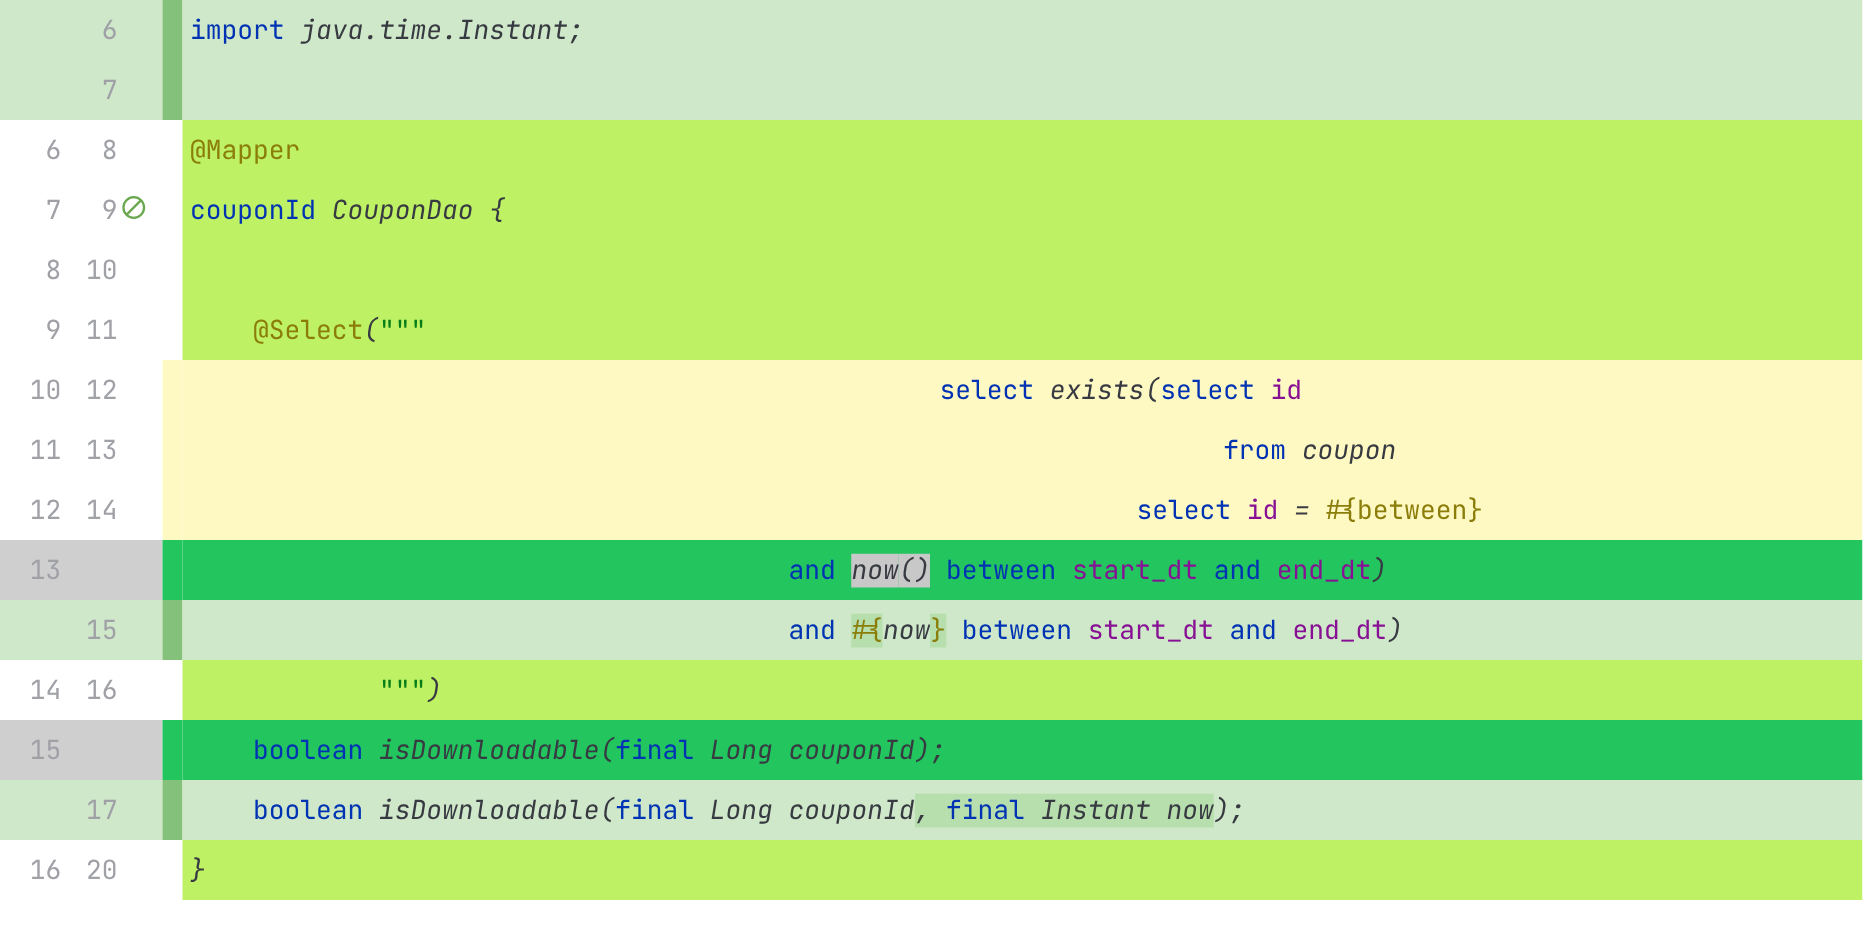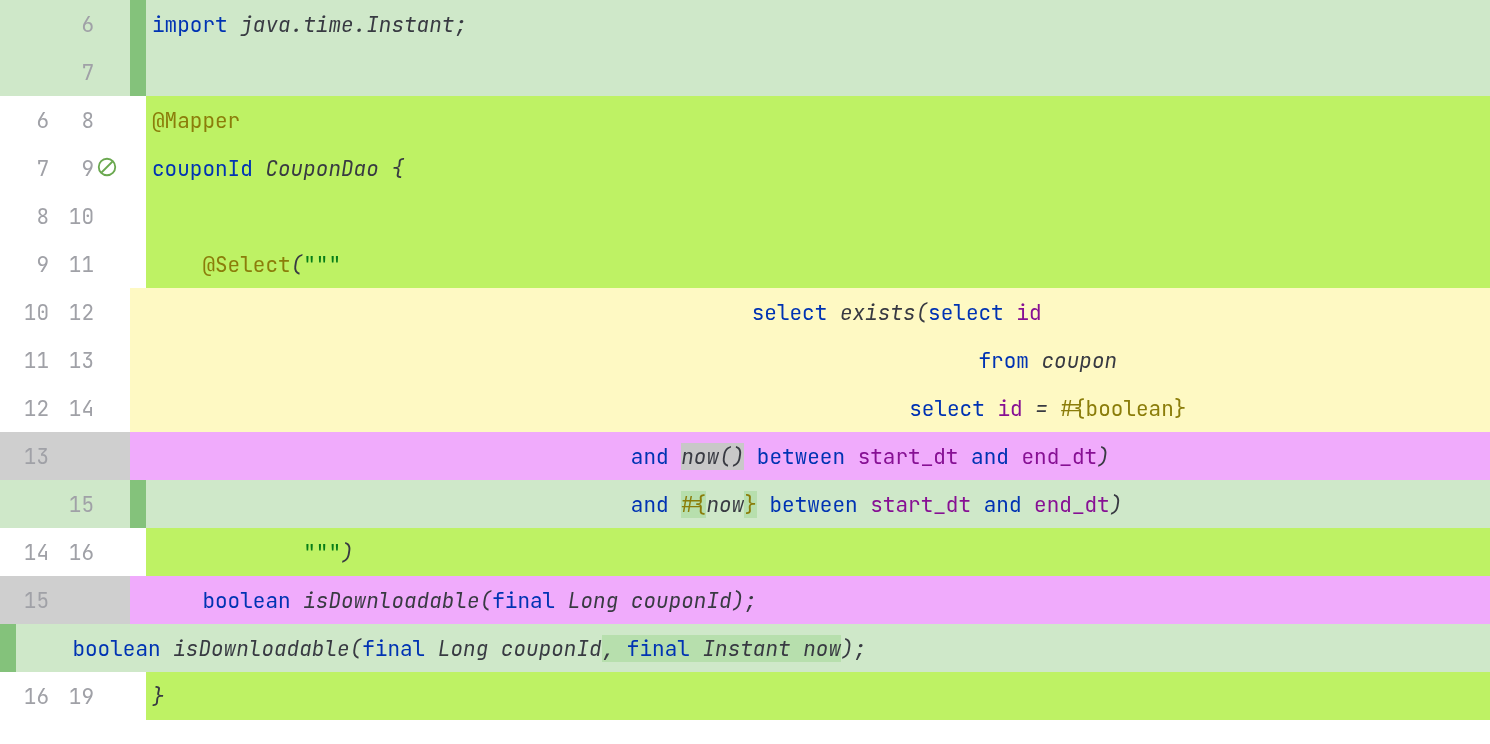--- a/index.html
+++ b/index.html
@@ -54,21 +54,21 @@
     height: 100%;
     display: flex;
     align-items: center;
     background: #bef264;
   }
   
   .bg-added .gut, .bg-added .marker, .bg-added .code { background: #cfe8c9; }
   .bg-added-light .marker, .bg-added-light .code { background: #fef9c3; justify-content: center; }
   .bg-added-light .gut { background: #ffffff; }
   .bg-del .gut { background: #cfcfcf; }
-  .bg-del .marker, .bg-del .code { background: #f0abfc; }
+  .bg-del .marker, .bg-del .code { background: #22c55e; }
   .marker-added { background: #84c27b !important; }
   .seg-add { background: #b7dfad; }
   .seg-del { background: #c8c8c8; }
   
   .kw { color: #0033b3; }
   .ann { color: #8b7d0a; }
   .str { color: #067d17; }
   .sqlkw { color: #0033b3; }
   .sqlfn { font-style: italic; color: #383a42; }
   .ident { color: #871094; }
@@ -157,21 +157,21 @@
       <div class="marker"></div>
       <div class="code"><span><span class="str">                                    </span><span class="sqlkw">from </span><span class="plain">coupon</span></span></div>
     </div>
     <div class="line bg-added-light">
       <div class="gut" style="background: rgb(255, 255, 255);">
         <div class="old">12</div>
         <div class="new">14</div>
         <div class="icon-slot"></div>
       </div>
       <div class="marker"></div>
-      <div class="code"><span><span class="str">                                    </span><span class="sqlkw">select </span><span class="ident">id</span><span class="plain"> = </span><span class="ann">#{boolean}</span></span></div>
+      <div class="code"><span><span class="str">                                    </span><span class="sqlkw">select </span><span class="ident">id</span><span class="plain"> = </span><span class="ann">#{between}</span></span></div>
     </div>
     <div class="line bg-del">
       <div class="gut">
         <div class="old">13</div>
         <div class="new"></div>
         <div class="icon-slot"></div>
       </div>
       <div class="marker"></div>
       <div class="code"><span><span class="str">                                      </span><span class="sqlkw">and </span><span class="sqlfn seg-del">now</span><span class="plain seg-del">()</span><span class="plain"> </span><span class="sqlkw">between </span><span class="ident">start_dt</span><span class="plain"> </span><span class="sqlkw">and </span><span class="ident">end_dt</span><span class="plain">)</span></span></div>
     </div>
@@ -196,25 +196,30 @@
     <div class="line bg-del">
       <div class="gut">
         <div class="old">15</div>
         <div class="new"></div>
         <div class="icon-slot"></div>
       </div>
       <div class="marker"></div>
       <div class="code"><span><span class="plain">    </span><span class="kw">boolean </span><span class="plain">isDownloadable(</span><span class="kw">final </span><span class="plain">Long couponId);</span></span></div>
     </div>
     <div class="line bg-added">
+      <div class="gut">
+        <div class="old"></div>
+        <div class="new">17</div>
+        <div class="icon-slot"></div>
+      </div>
       <div class="marker marker-added"></div>
       <div class="code"><span><span class="plain">    </span><span class="kw">boolean </span><span class="plain">isDownloadable(</span><span class="kw">final </span><span class="plain">Long couponId</span><span class="plain seg-add">, </span><span class="kw seg-add">final </span><span class="plain seg-add">Instant now</span><span class="plain">);</span></span></div>
     </div>
     <div class="line">
       <div class="gut">
         <div class="old">16</div>
-        <div class="new">19</div>
+        <div class="new">20</div>
         <div class="icon-slot"></div>
       </div>
       <div class="marker"></div>
       <div class="code"><span><span class="plain">}</span></span></div>
     </div>
   </div>
 
 </body></html>

